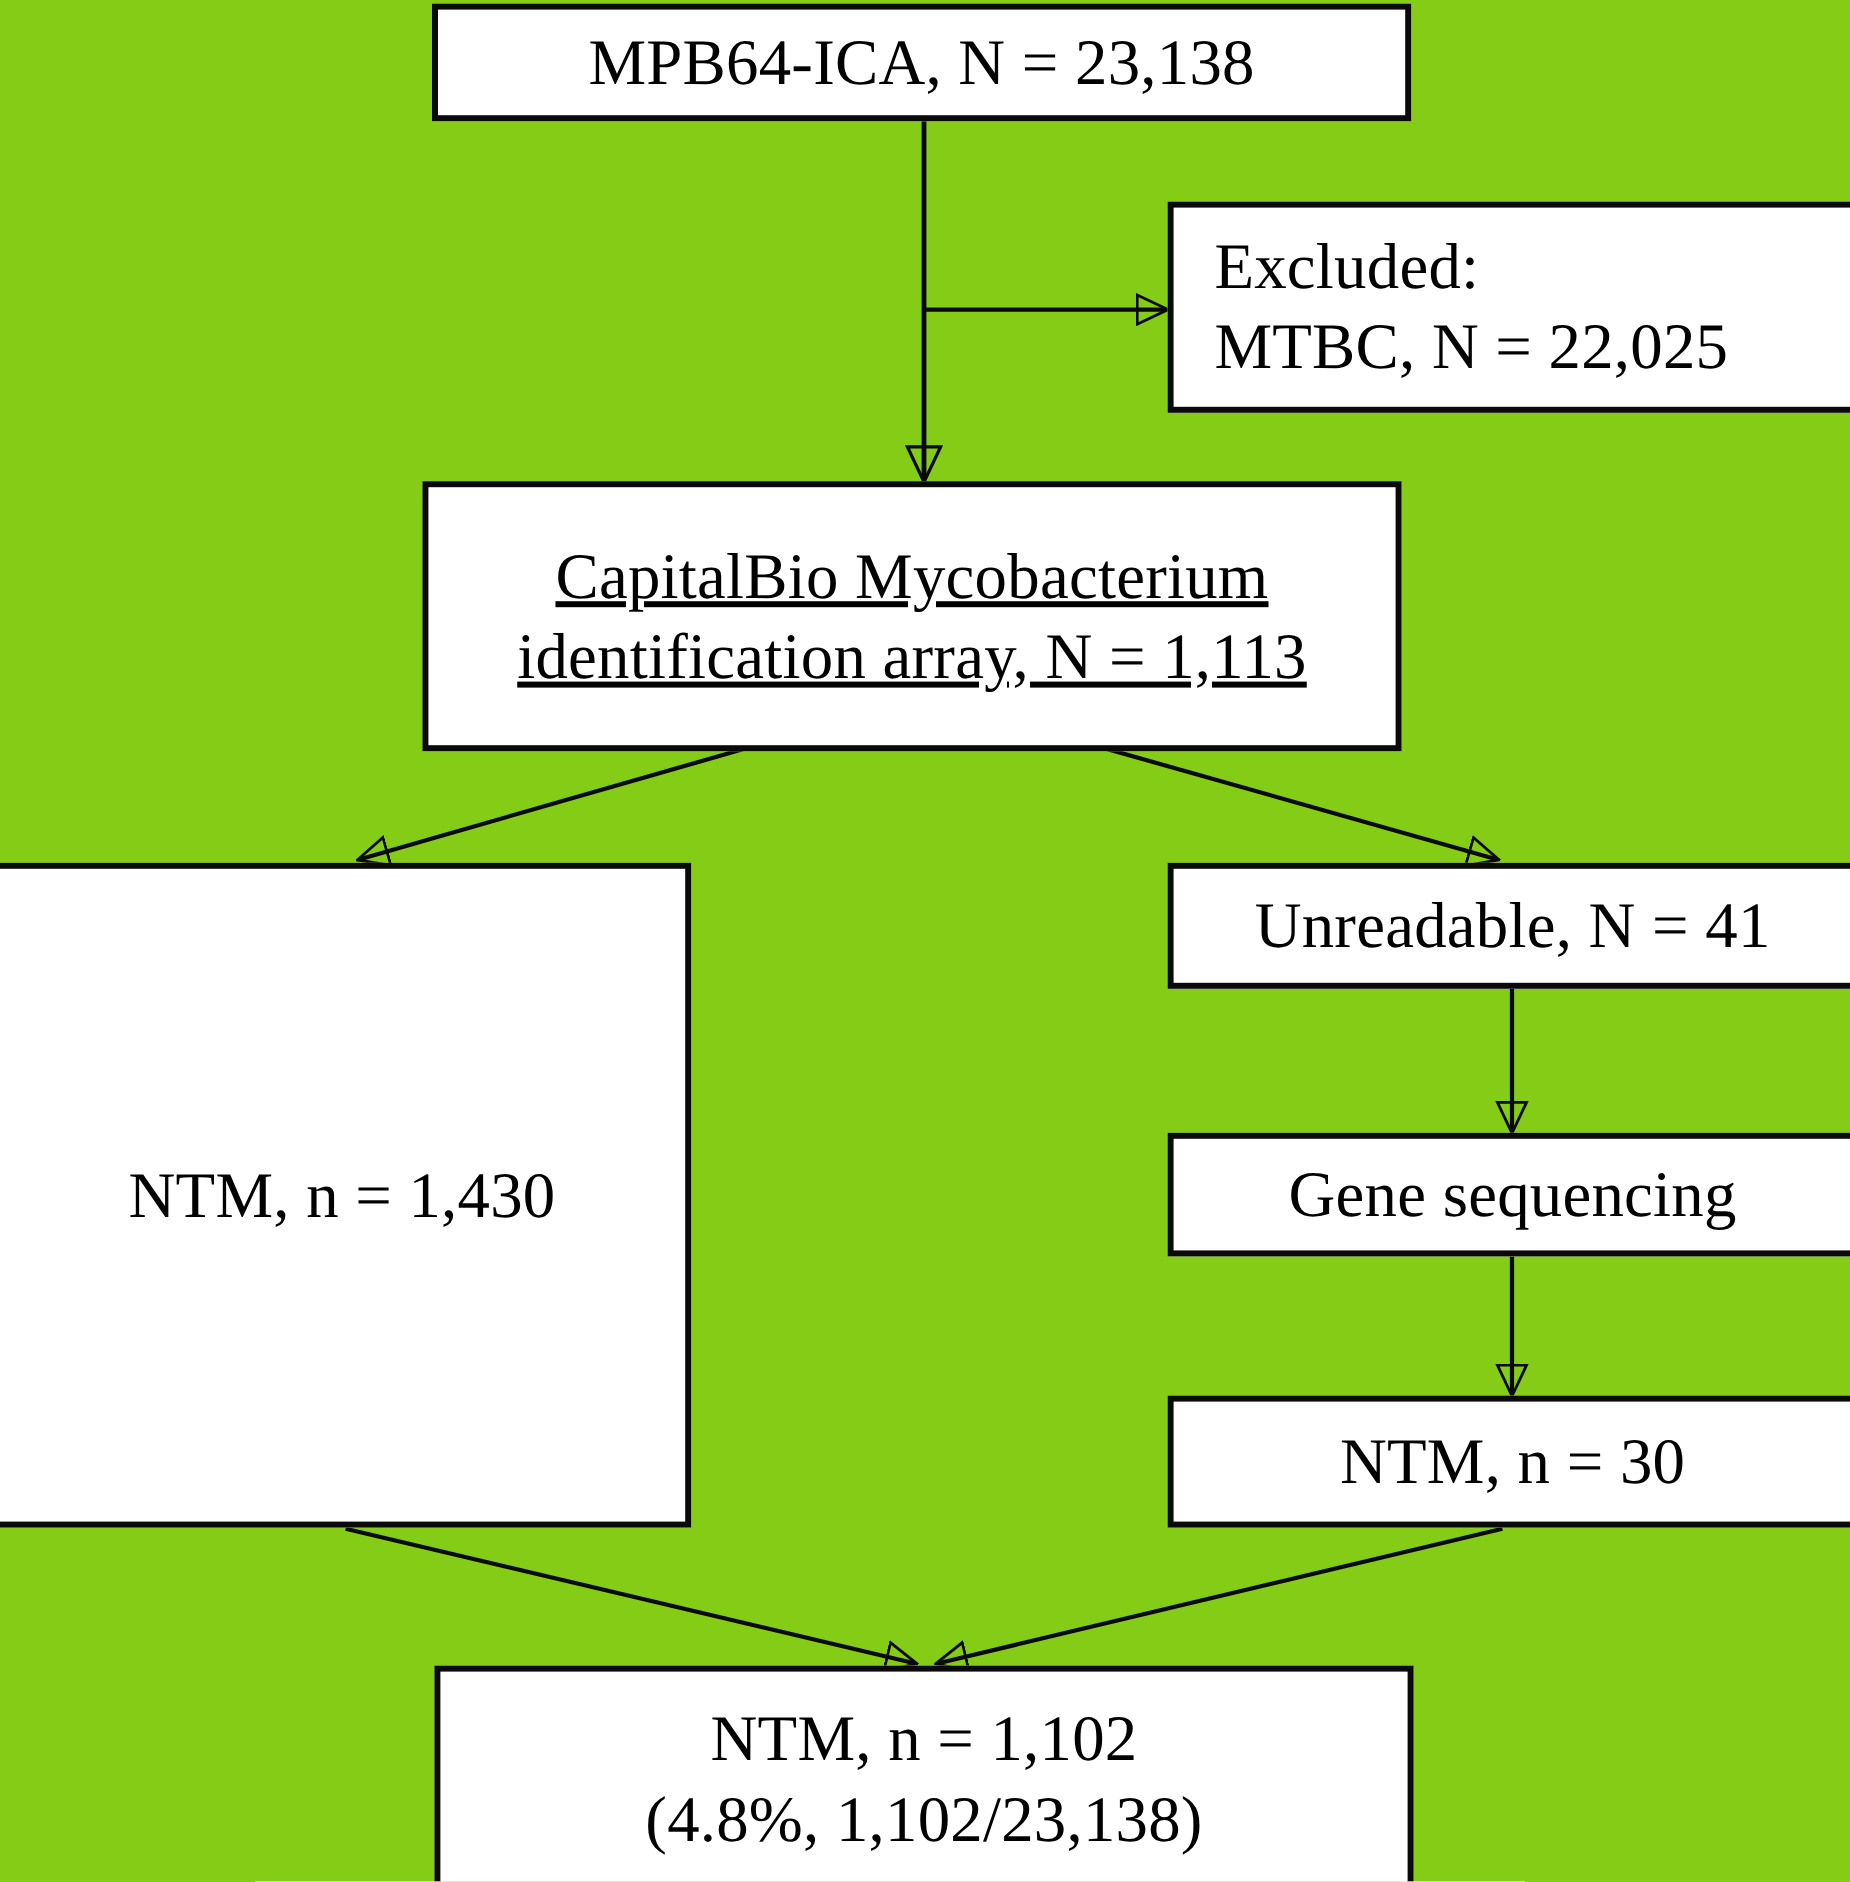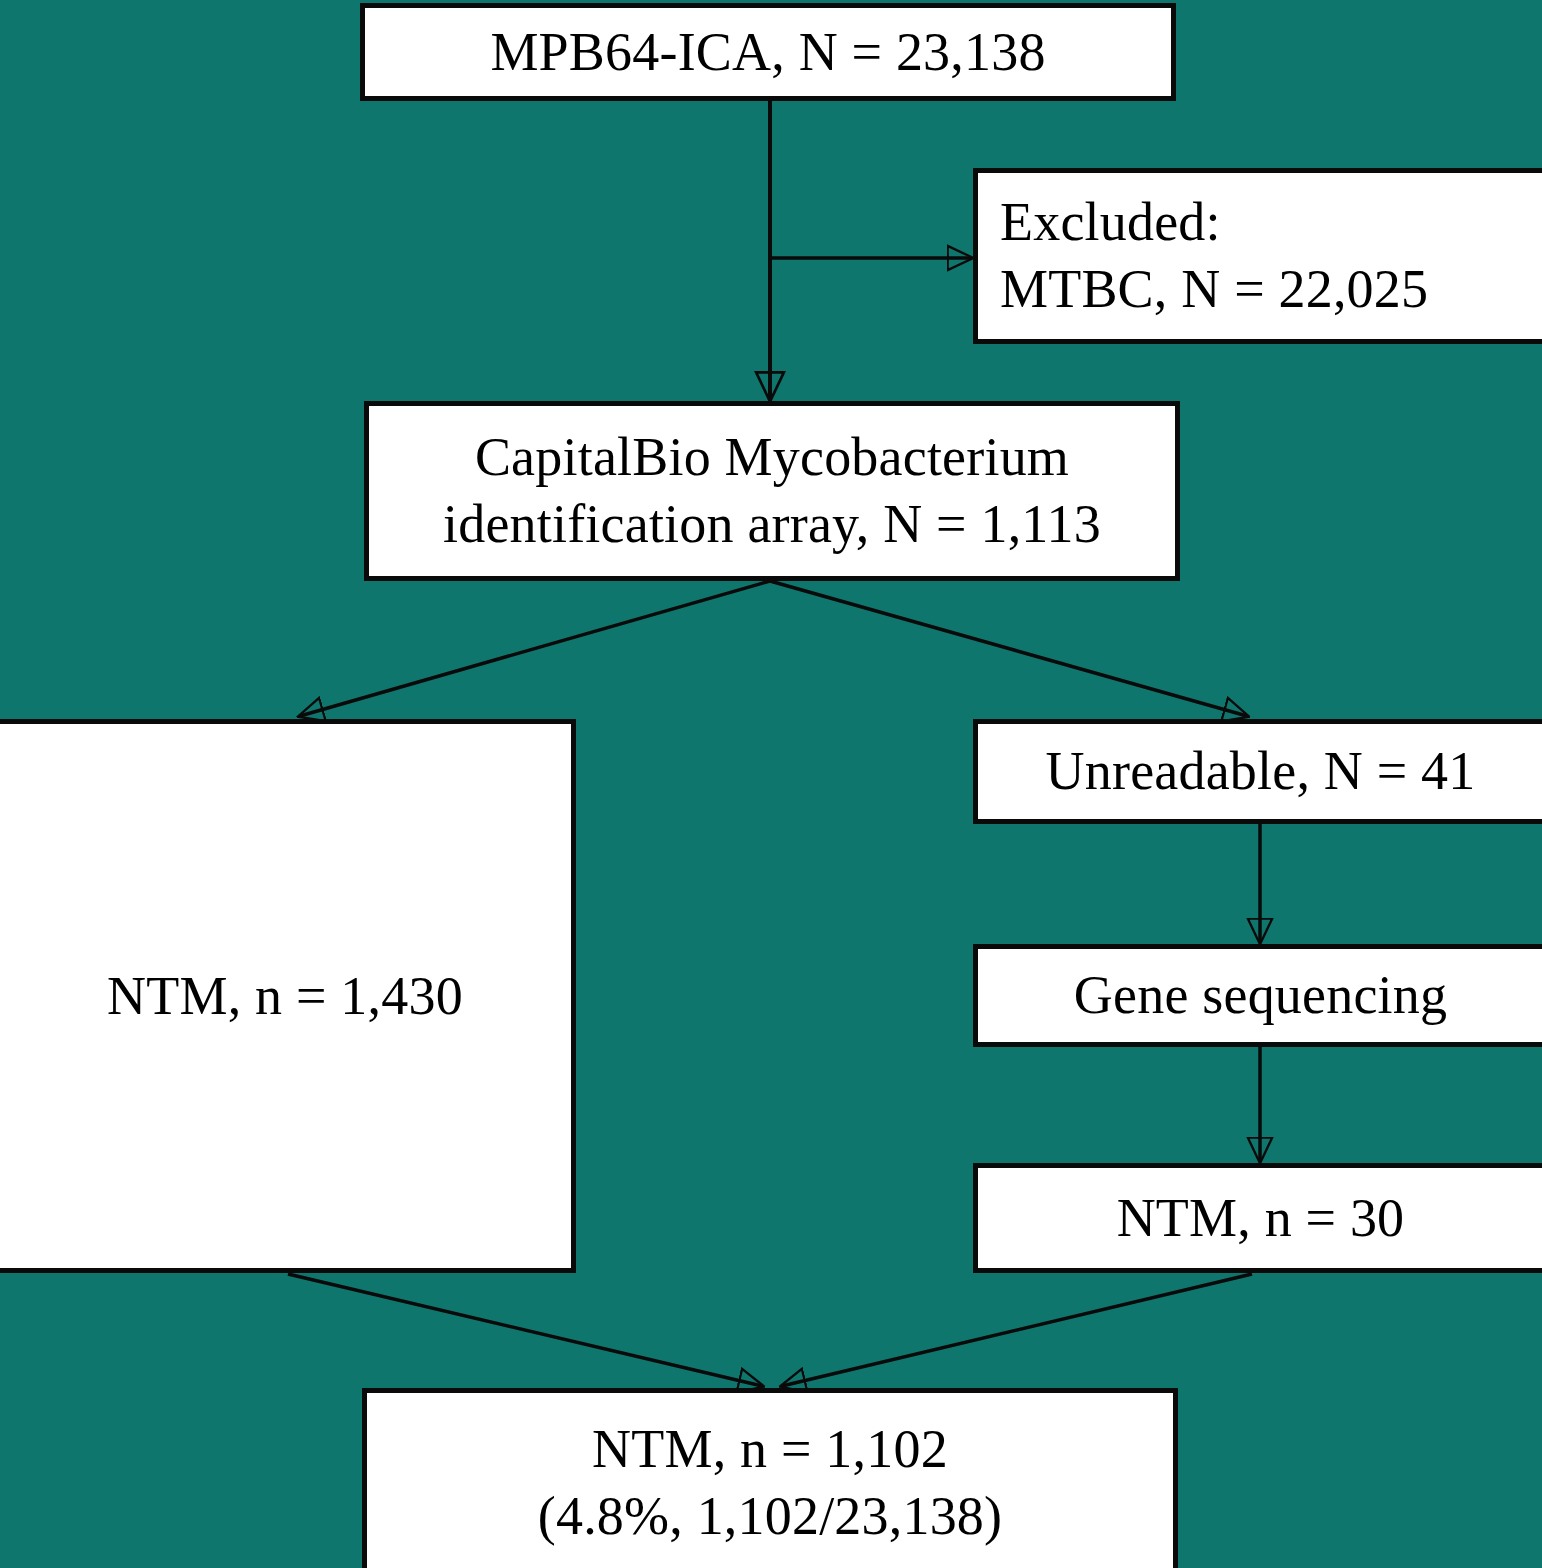--- a/index.html
+++ b/index.html
@@ -5,21 +5,21 @@
 <style>
   html, body {
     margin: 0;
     padding: 0;
     background: #ffffff;
   }
   #flow-root {
     position: relative;
     width: 1542px;
     height: 1568px;
-    background: #0f766e;
+    background: #84cc16;
     overflow: hidden;
     font-family: "Liberation Serif", "DejaVu Serif", serif;
     color: #000000;
   }
   .node {
     position: absolute;
     box-sizing: border-box;
     border: 5px solid #0a0a0a;
     background: #ffffff;
     display: flex;
@@ -32,26 +32,26 @@
     line-height: 1.24;
     text-align: center;
     white-space: pre-line;
     letter-spacing: 0.2px;
   }
   .node.align-left {
     justify-content: flex-start;
   }
   .node.align-left .node-text {
     text-align: left;
-    padding-left: 22px;
+    padding-left: 34px;
   }
   
   #node-mpb64     { left: 360px;  top: 3px;    width: 816px;  height: 98px; }
   #node-excluded  { left: 973px;  top: 168px;  width: 575px;  height: 176px; }
-  #node-capitalbio{ left: 364px;  top: 401px;  width: 816px;  height: 180px; }
+  #node-capitalbio{ left: 352px;  top: 401px;  width: 816px;  height: 225px; text-decoration: underline; }
   #node-ntm-left  { left: -6px;   top: 719px;  width: 582px;  height: 554px; }
   #node-unreadable{ left: 973px;  top: 719px;  width: 575px;  height: 105px; }
   #node-geneseq   { left: 973px;  top: 944px;  width: 575px;  height: 103px; }
   #node-ntm20     { left: 973px;  top: 1163px; width: 575px;  height: 110px; }
   #node-ntm-total { left: 362px;  top: 1388px; width: 816px;  height: 190px; }
 
   svg#edge-layer {
     position: absolute;
     left: 0;
     top: 0;

